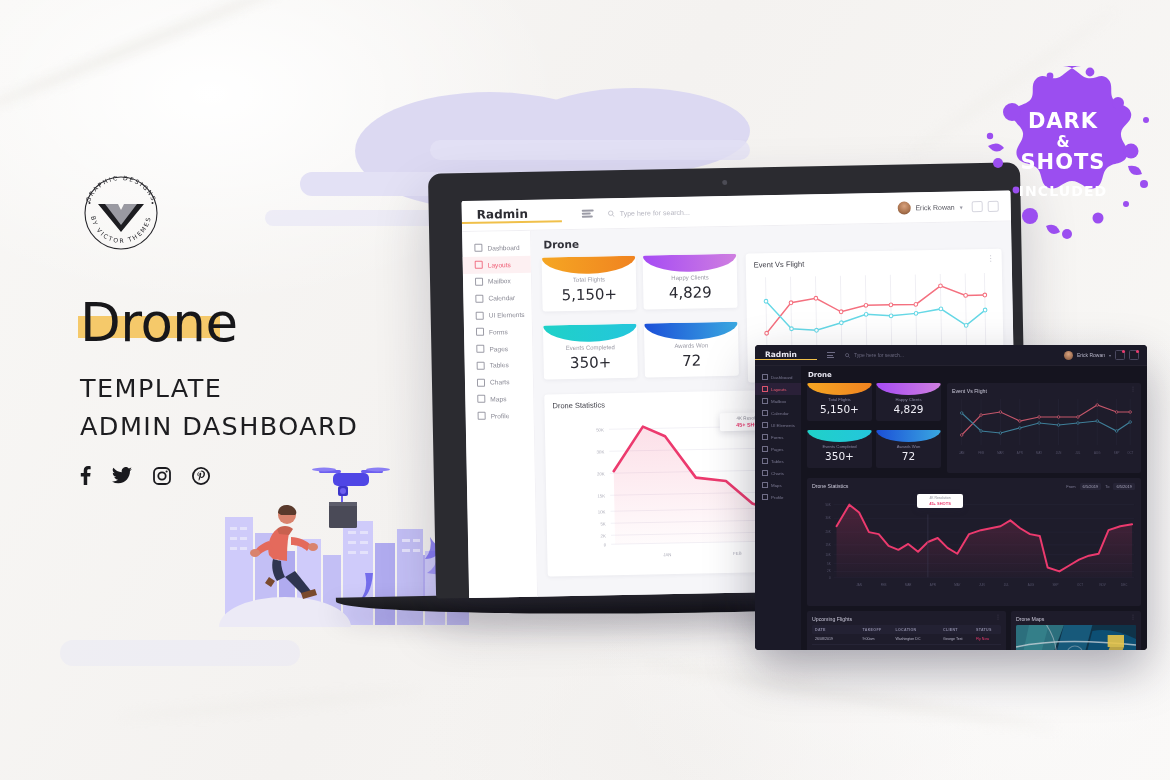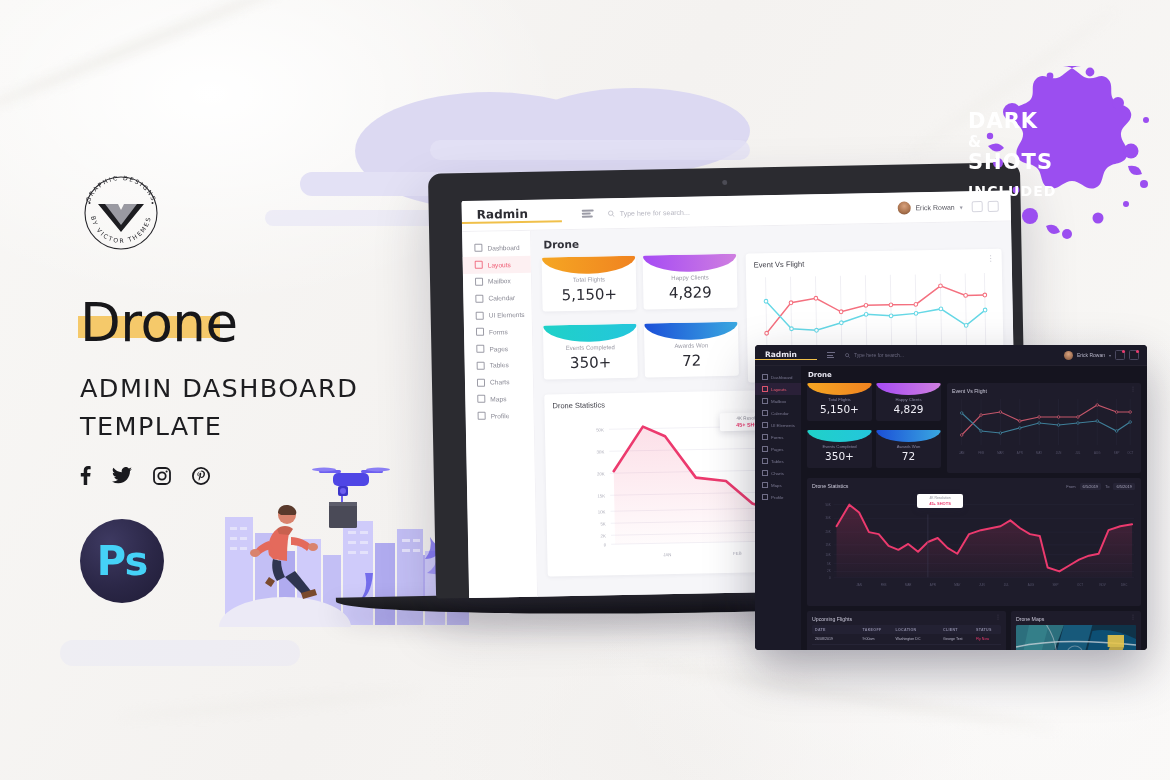--- a/index.html
+++ b/index.html
@@ -41,21 +41,21 @@
     font-family:"DejaVu Sans",sans-serif;line-height:1;}
   
   #illo{position:absolute;left:225px;top:455px;width:260px;height:180px;}
   .bld{position:absolute;background:#c3bff5;}
   .bld.l{background:#cfcbfa;}
   .bld.d{background:#b0abef;}
   .bld-win{position:absolute;background:#e4e2fb;}
   .ground{position:absolute;background:#eceaf6;border-radius:50% 50% 0 0 / 100% 100% 0 0;}
   
   #splat{position:absolute;right:12px;top:58px;width:190px;height:185px;}
-  #splat-text{position:absolute;left:0;right:0;top:52px;text-align:left;color:#fff;
+  #splat-text{position:absolute;left:0;right:0;top:52px;text-align:center;color:#fff;
     font-family:"DejaVu Sans",sans-serif;line-height:1.08;z-index:2;}
   #splat-text .big{font-size:21px;font-weight:700;letter-spacing:1px;display:block;}
   #splat-text .amp{font-size:15px;font-weight:700;display:block;margin:1px 0;}
   #splat-text .small{font-size:14px;font-weight:700;letter-spacing:1.1px;display:block;margin-top:10px;}
   
   #laptop{position:absolute;left:432px;top:168px;width:592px;height:425px;
     transform:rotate(-1.1deg);transform-origin:50% 50%;}
   #laptop-bezel{position:absolute;inset:0;background:#2b2b30;border-radius:13px 13px 4px 4px;
     box-shadow:0 26px 54px rgba(36,34,60,.22);}
   #laptop-cam{position:absolute;left:50%;top:12px;width:5px;height:5px;margin-left:-2.5px;
@@ -197,22 +197,22 @@
           <path d="M20,34 L34,34 L43,52 L52,34 L66,34 L43,62 Z" fill="#1d1d21"></path>
           <path d="M27,34 L40,34 L43,40 L46,34 L59,34 L43,55 Z" fill="#9a9aa2"></path>
         </g>
       </svg>
     </div>
 
     <div id="title-underline"></div>
     <div id="title-drone">Drone</div>
 
     <div id="subtitle">
+      <div>TEMPLATE</div>
       <div>ADMIN DASHBOARD</div>
-      <div>TEMPLATE</div>
     </div>
 
     <div id="socials">
       <span>
         <svg width="11" height="19" viewBox="0 0 11 19">
             <path d="M7.2 19V10.4h2.9l.44-3.37H7.2V4.88c0-.97.27-1.64 1.67-1.64h1.78V.23C10.34.16 9.28 0 8.05 0 5.48 0 3.72 1.57 3.72 4.45v2.58H.8v3.37h2.92V19h3.48z" fill="#1a1a1e"></path>
           </svg>
       </span>
       <span>
         <svg width="20" height="17" viewBox="0 0 20 17">
@@ -227,23 +227,20 @@
         </svg>
       </span>
       <span>
         <svg width="18" height="18" viewBox="0 0 18 18">
           <circle cx="9" cy="9" r="8.1" fill="none" stroke="#1a1a1e" stroke-width="1.8"></circle>
           <path d="M8.6 4.6c-2.1 0-3.2 1.4-3.2 2.9 0 .7.4 1.5.95 1.76.09.04.14.02.16-.07l.13-.52c.02-.08 0-.11-.05-.18a1.9 1.9 0 01-.38-1.13c0-1.45 1.1-2.75 2.87-2.75 1.57 0 2.43.95 2.43 2.22 0 1.67-.74 3.08-1.84 3.08-.6 0-1.06-.5-.91-1.12.17-.73.5-1.52.5-2.05 0-.47-.25-.87-.78-.87-.62 0-1.12.64-1.12 1.5 0 .55.19.92.19.92l-.75 3.18c-.22.94-.03 2.1-.02 2.21 0 .07.1.09.14.03.06-.08.83-1.02 1.09-1.96l.41-1.6c.2.39.8.73 1.43.73 1.88 0 3.16-1.72 3.16-4.02 0-1.74-1.48-3.36-3.72-3.36z" fill="#1a1a1e"></path>
         </svg>
       </span>
     </div>
 
-    <div id="ps-badge">
-      <span>Ps</span>
-    </div>
   </div>
 
   <div id="illo">
     <div class="bld l" style="left:0;top:62px;width:28px;height:108px;"></div>
     <div class="bld" style="left:30px;top:78px;width:22px;height:92px;"></div>
     <div class="bld d" style="left:54px;top:96px;width:16px;height:74px;"></div>
     <div class="bld l" style="left:72px;top:84px;width:24px;height:86px;"></div>
     <div class="bld" style="left:98px;top:100px;width:18px;height:70px;"></div>
     <div class="bld l" style="left:118px;top:66px;width:30px;height:104px;"></div>
     <div class="bld d" style="left:150px;top:88px;width:20px;height:82px;"></div>

